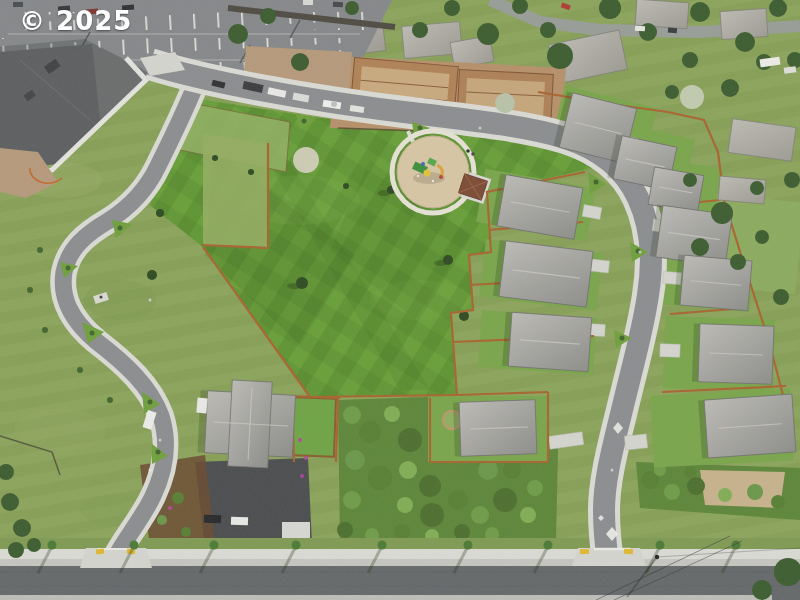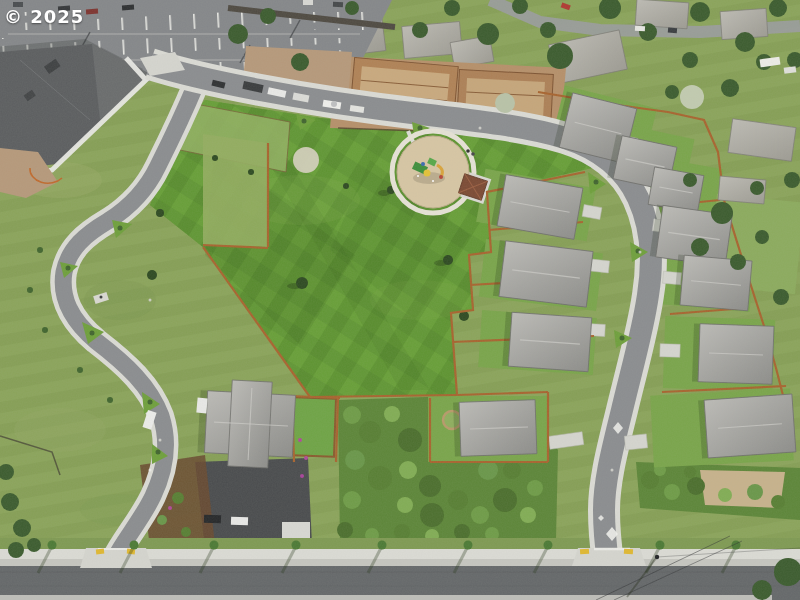--- a/index.html
+++ b/index.html
@@ -1,20 +1,20 @@
 <!DOCTYPE html>
 <html><head>
 <meta charset="utf-8">
 <style>
   html,body{margin:0;padding:0;background:#222;}
   #stage{position:relative;width:800px;height:600px;overflow:hidden;font-family:"DejaVu Sans",sans-serif;}
   #stage svg{position:absolute;inset:0;display:block;}
   .watermark{
-    position:absolute;top:6px;left:4px;
-    color:#ffffff;font-weight:700;font-size:18px;letter-spacing:1px;
+    position:absolute;top:6px;left:19px;
+    color:#ffffff;font-weight:700;font-size:26px;letter-spacing:1px;
     text-shadow:0 1px 2px rgba(0,0,0,.45);
     font-family:"DejaVu Sans",sans-serif;z-index:5;user-select:none;
   }
   .roof{stroke:#6f6f6c;stroke-width:.8;}
   .roofridge{stroke:#cbcac6;stroke-width:1.1;opacity:.75;}
   .oldroof{stroke:#7c7a74;stroke-width:.7;}
   .hshadow{fill:#14220c;opacity:.2;}
   .drivepad{fill:#d5d5cf;stroke:#b9b9b2;stroke-width:.5;}
   .walk{stroke:#dcdcd6;fill:none;}
   .yard{fill:#7aa54b;}

